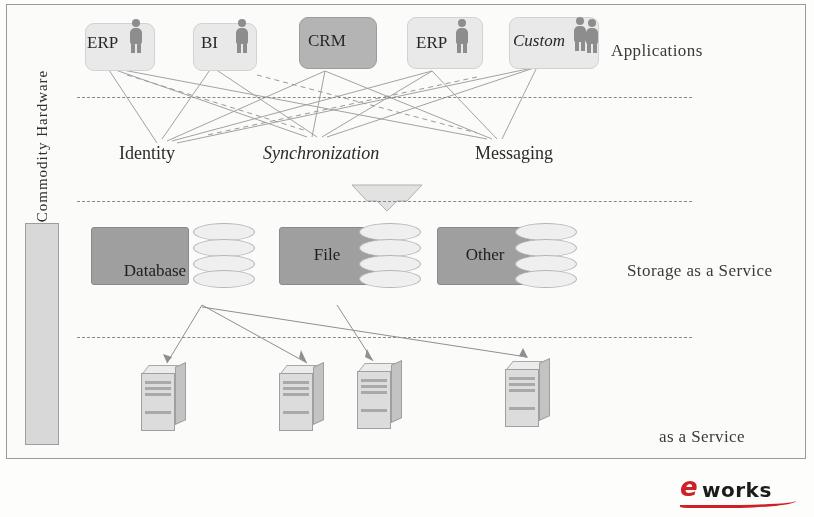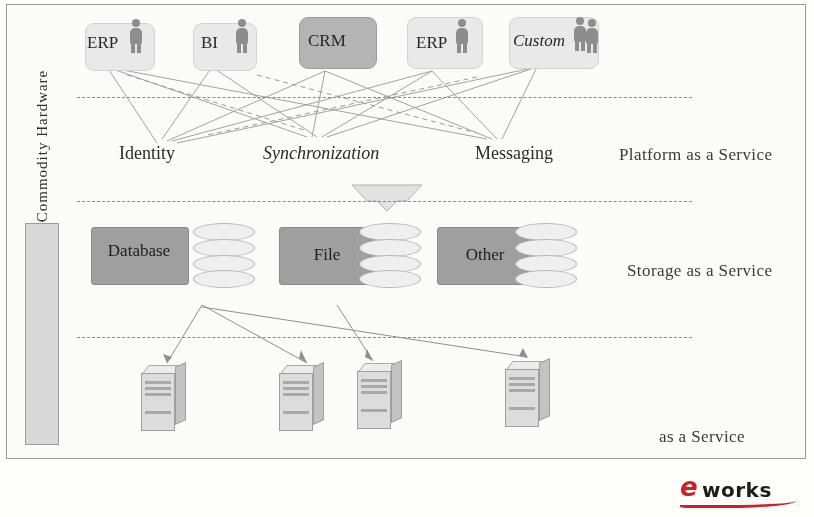--- a/index.html
+++ b/index.html
@@ -373,29 +373,29 @@
         <div class="legL"></div>
         <div class="legR"></div>
     </div>
     <div class="person" style="left:578px; top:14px;">
       <div class="head"></div>
         <div class="body"></div>
         <div class="legL"></div>
         <div class="legR"></div>
     </div>
 
+    <div class="layer-label" id="lbl-app">Applications</div>
 
     <div class="paas-node" style="left:112px; top:138px;">Identity</div>
     <div class="paas-node" style="left:256px; top:138px;font-style:italic;">Synchronization</div>
     <div class="paas-node" style="left:468px; top:138px;">Messaging</div>
 
-    <div class="layer-label" id="lbl-paas">Platform as a Service</div>
 
     <div class="store-box" style="left:84px; top:222px;"></div>
-    <div class="store-label" style="left:84px; top:218px;">Database</div>
+    <div class="store-label" style="left:84px; top:238px;padding-left:16px;">Database</div>
     <div class="disk" style="left:186px; top:218px;">
       <div class="d d1"></div>
         <div class="d d2"></div>
         <div class="d d3"></div>
         <div class="d d4"></div>
     </div>
 
     <div class="store-box" style="left:272px; top:222px;"></div>
     <div class="store-label" style="left:272px; top:222px;">File</div>
     <div class="disk" style="left:352px; top:218px;">

